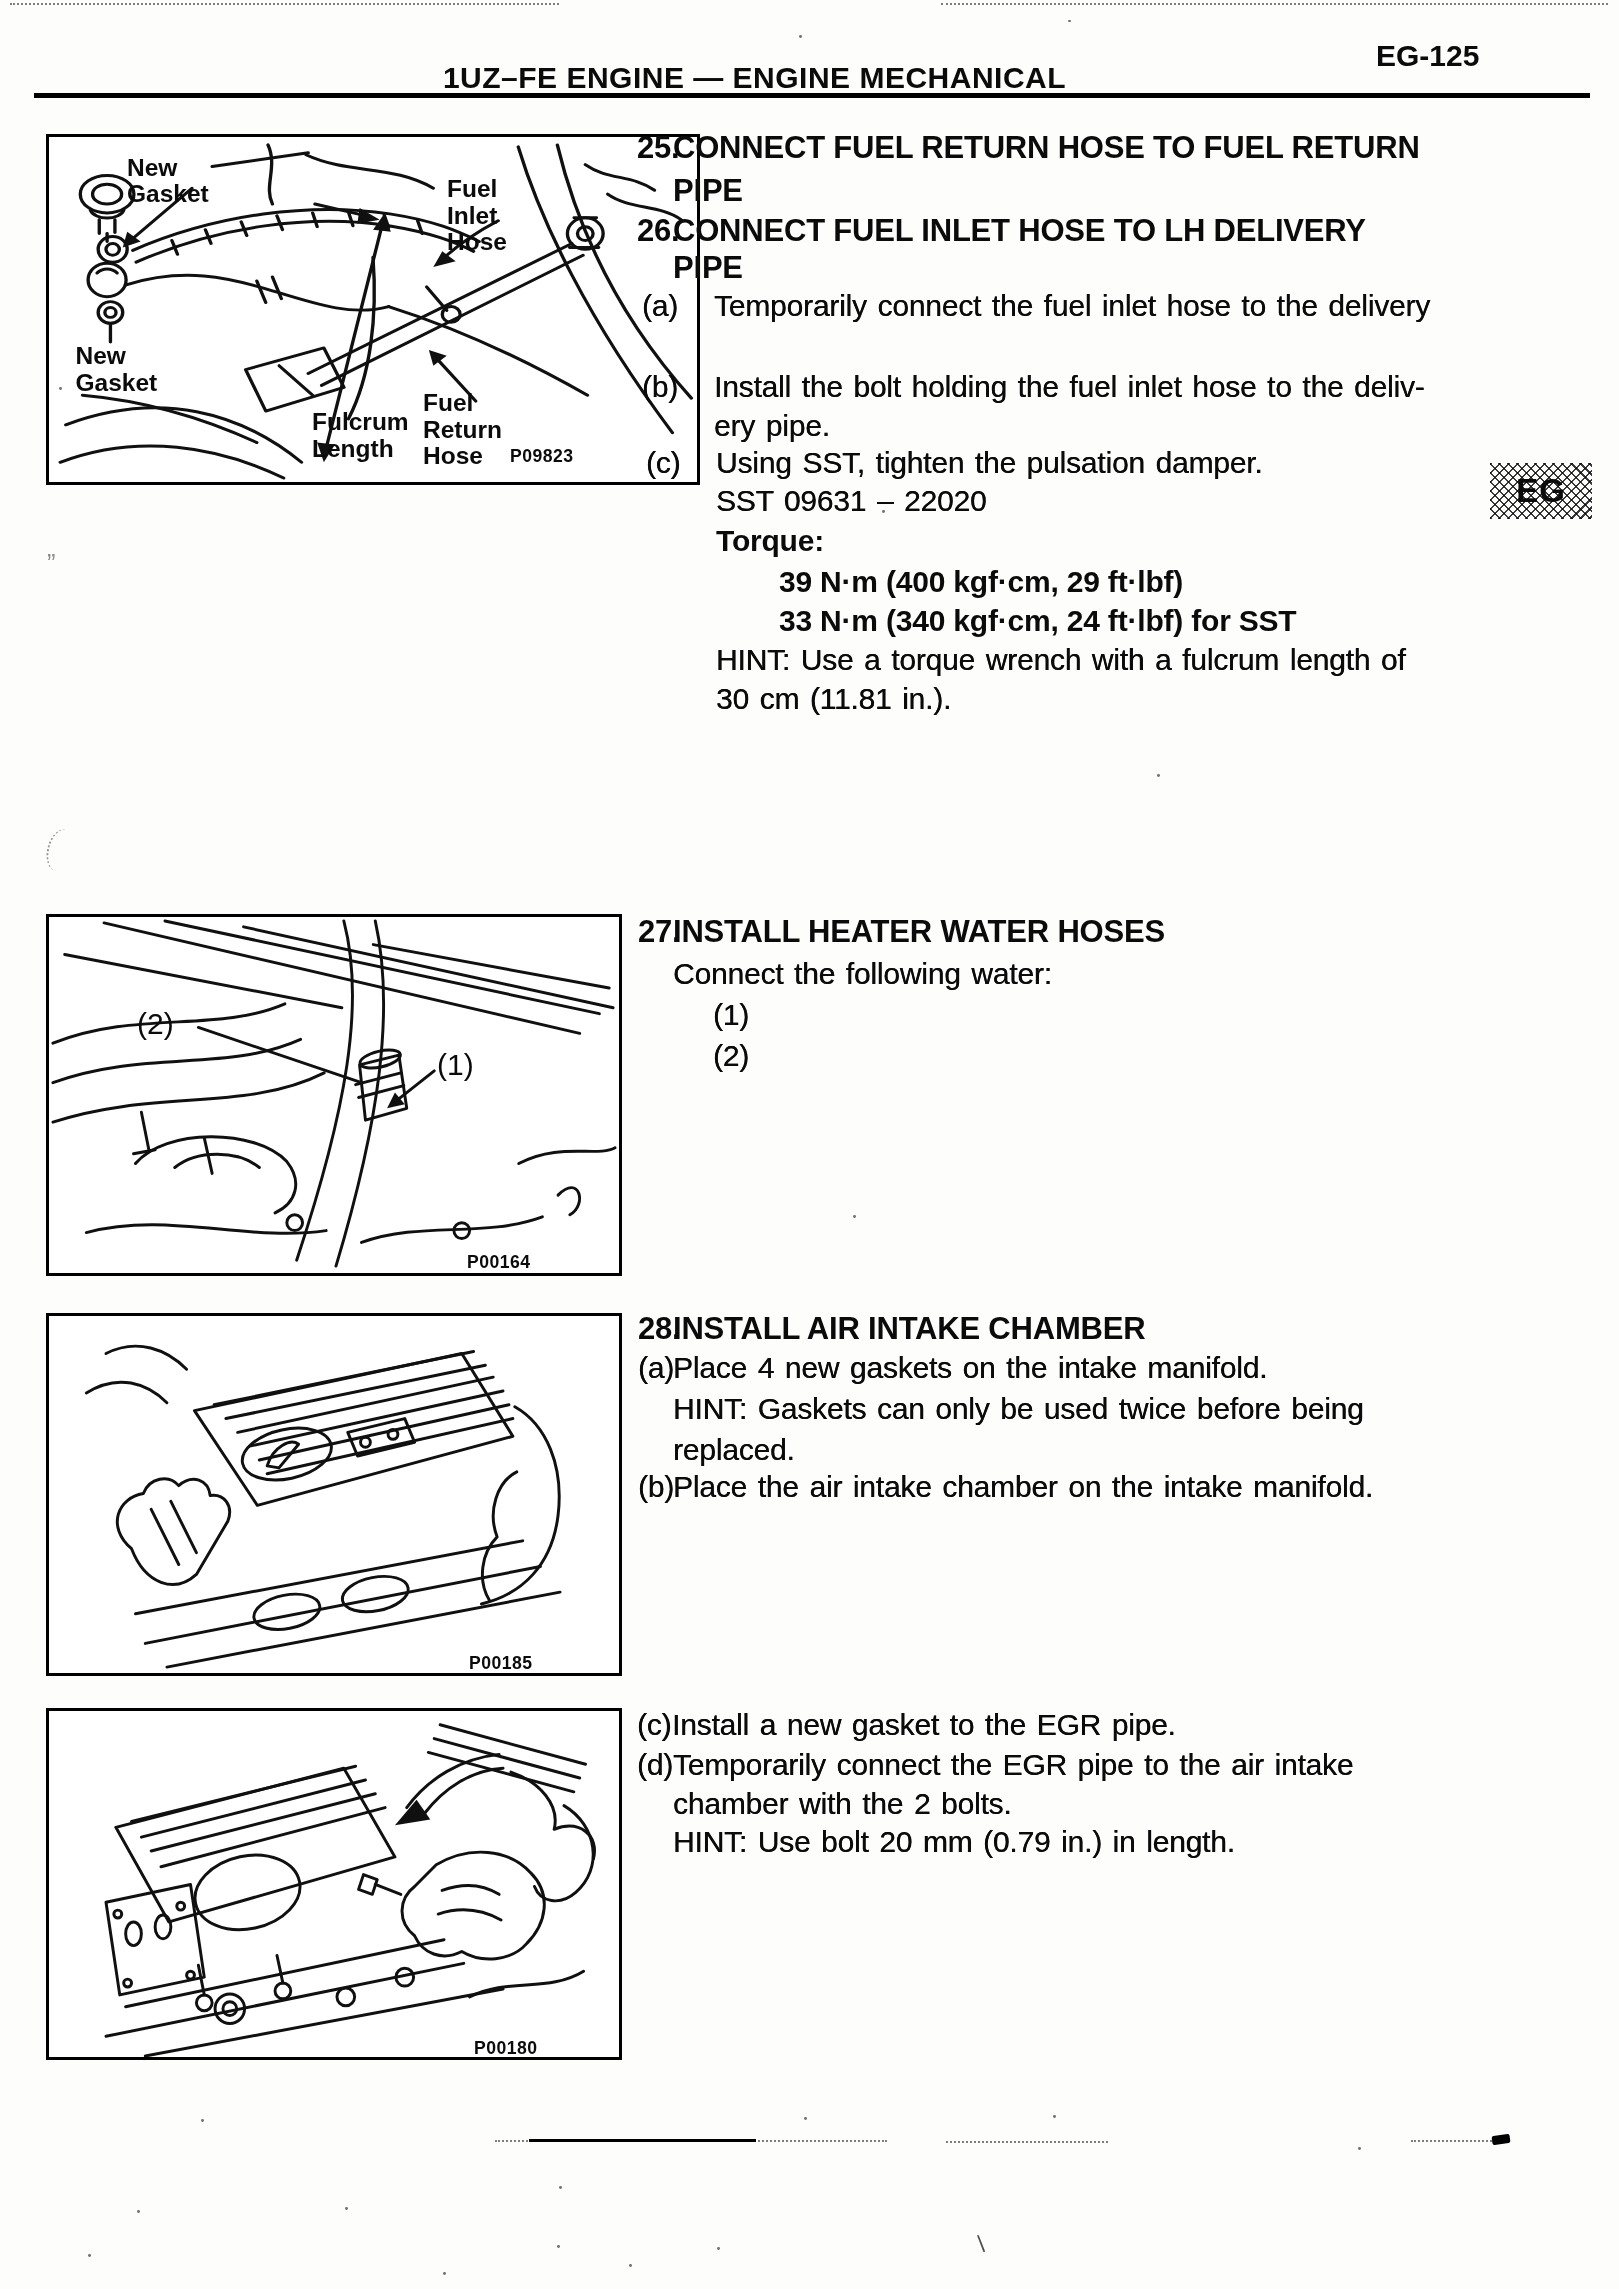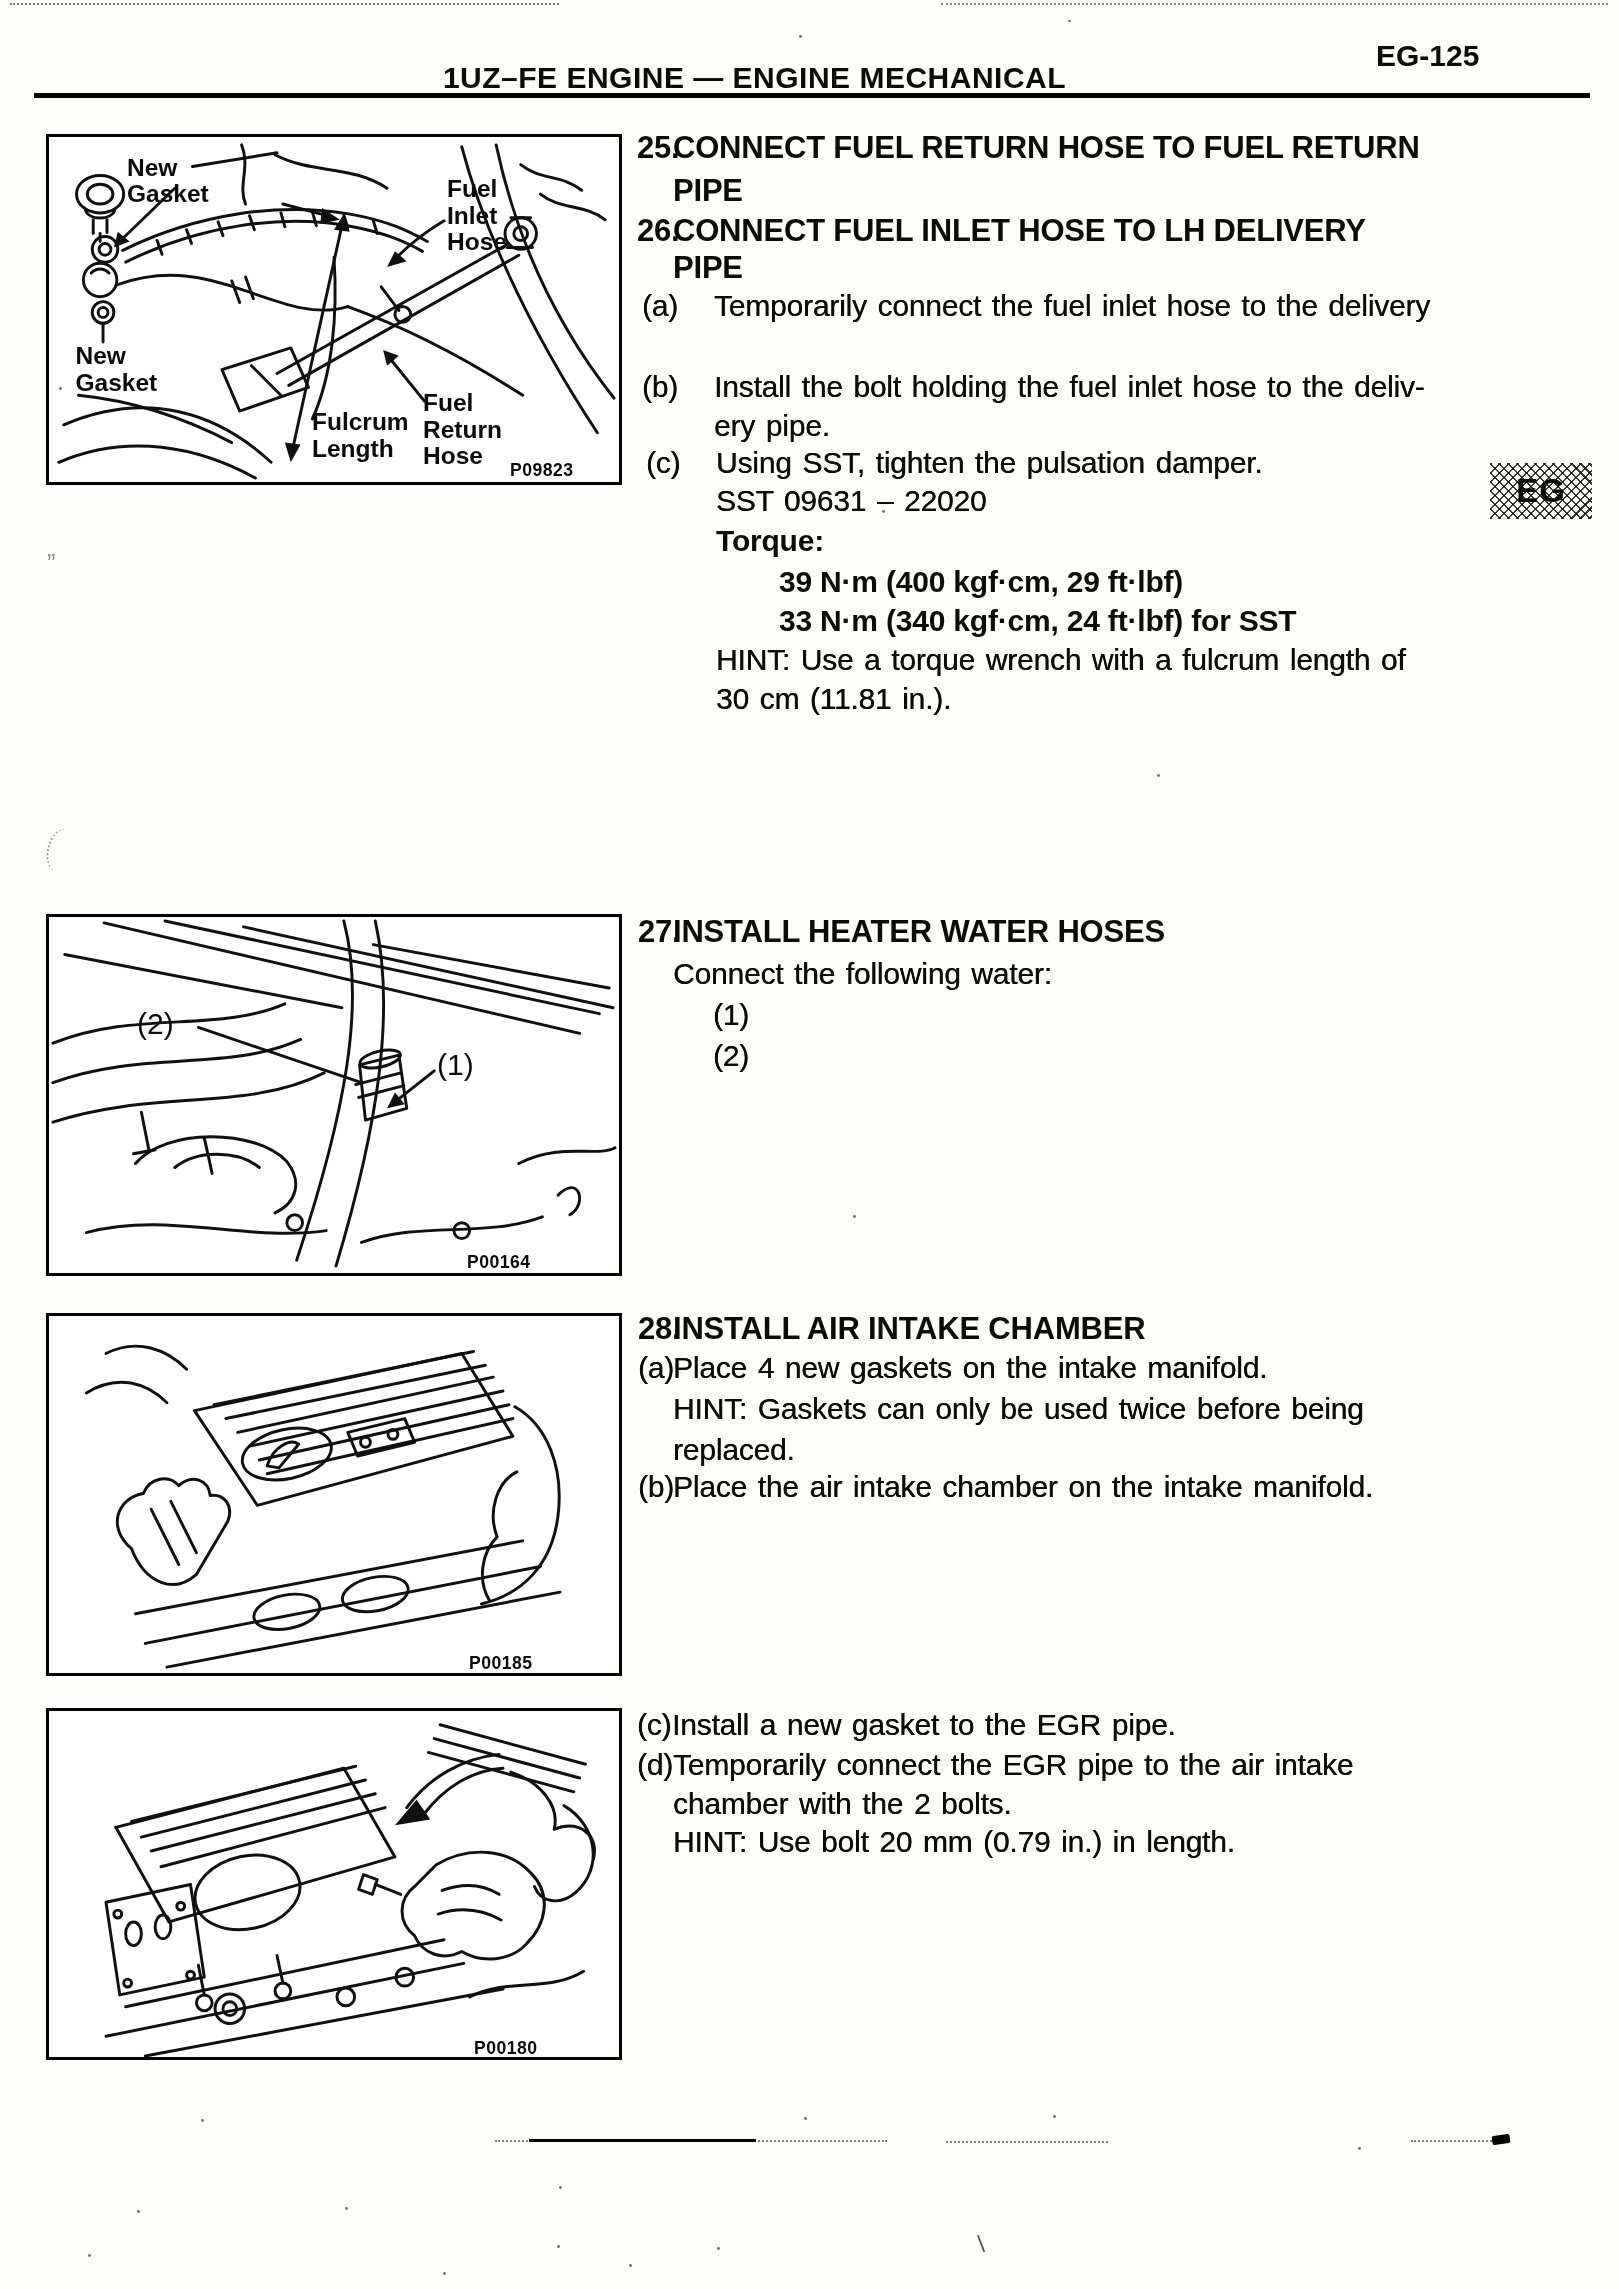--- a/index.html
+++ b/index.html
@@ -37,21 +37,21 @@
 <div class="page">
 
   <div class="abs title" style="left:431px;top:61px;width:647px;text-align:center;">1UZ–FE ENGINE — ENGINE MECHANICAL</div>
   <div class="abs pagenum" style="left:1376px;top:39px;">EG-125</div>
   <div class="rule" style="left:34px;top:93px;width:1556px;height:4.9px;"></div>
 
   <div class="tab">
     <span>EG</span>
   </div>
 
-  <div class="fig" style="left:46px;top:134px;width:576px;height:351px;">
+  <div class="fig" style="left:46px;top:134px;width:654px;height:351px;">
     <svg viewBox="0 0 580 350" preserveAspectRatio="none">
       <g stroke="#101010" stroke-width="3" fill="none" stroke-linecap="round" stroke-linejoin="round">
         <ellipse cx="52" cy="58" rx="24" ry="19"></ellipse>
         <ellipse cx="52" cy="58" rx="13" ry="10"></ellipse>
         <path d="M37 74 C 41 85 63 85 67 74"></path>
         <path d="M45 84 L45 98 M59 84 L59 97 M52 98 L52 106"></path>
         <circle cx="57" cy="114" r="13"></circle>
           <circle cx="57" cy="114" r="6"></circle>
         <circle cx="52" cy="145" r="17"></circle>
           <path d="M43 138 a12 12 0 0 1 18 0"></path>
@@ -111,21 +111,21 @@
     </div>
     <div class="flabel" style="left:263px;top:272px;">
       <div>Fulcrum</div>
       <div>Length</div>
     </div>
     <div class="flabel" style="left:374px;top:253px;">
       <div>Fuel</div>
       <div>Return</div>
       <div>Hose</div>
     </div>
-    <div class="fcode" style="left:461px;top:323px;">P09823</div>
+    <div class="fcode" style="left:461px;top:309px;">P09823</div>
   </div>
 
   <div class="fig" style="left:46px;top:914px;width:576px;height:362px;">
     <svg viewBox="0 0 580 361" preserveAspectRatio="none">
       <g stroke="#101010" stroke-width="3" fill="none" stroke-linecap="round" stroke-linejoin="round">
         <path d="M56 6 L540 118"></path>
           <path d="M118 4 L560 98"></path>
           <path d="M198 10 L574 92"></path>
         <path d="M16 38 L298 92"></path>
           <path d="M330 28 L570 72"></path>

